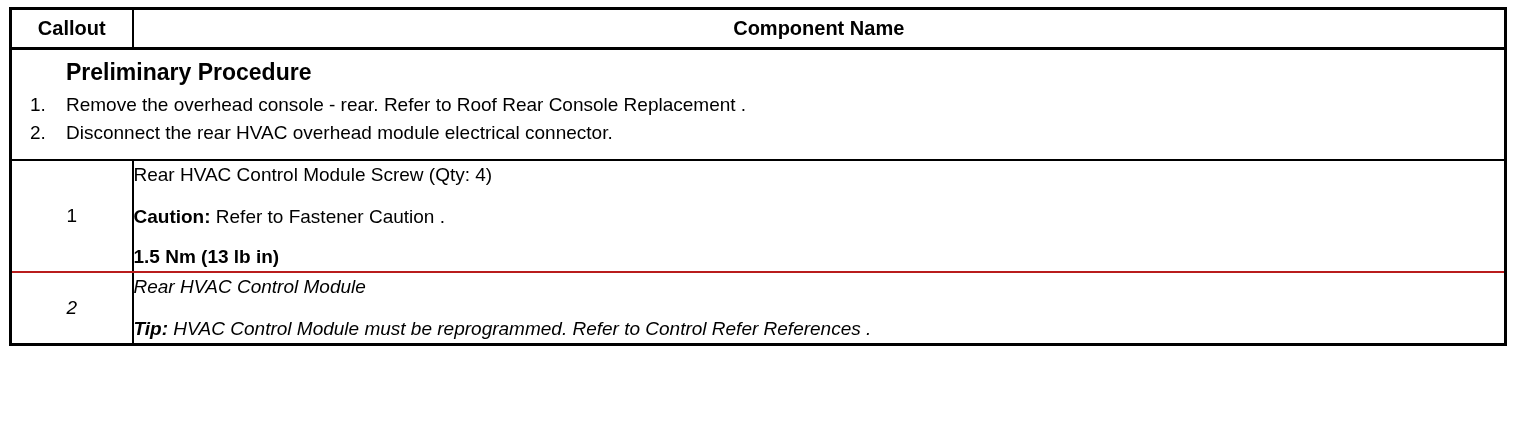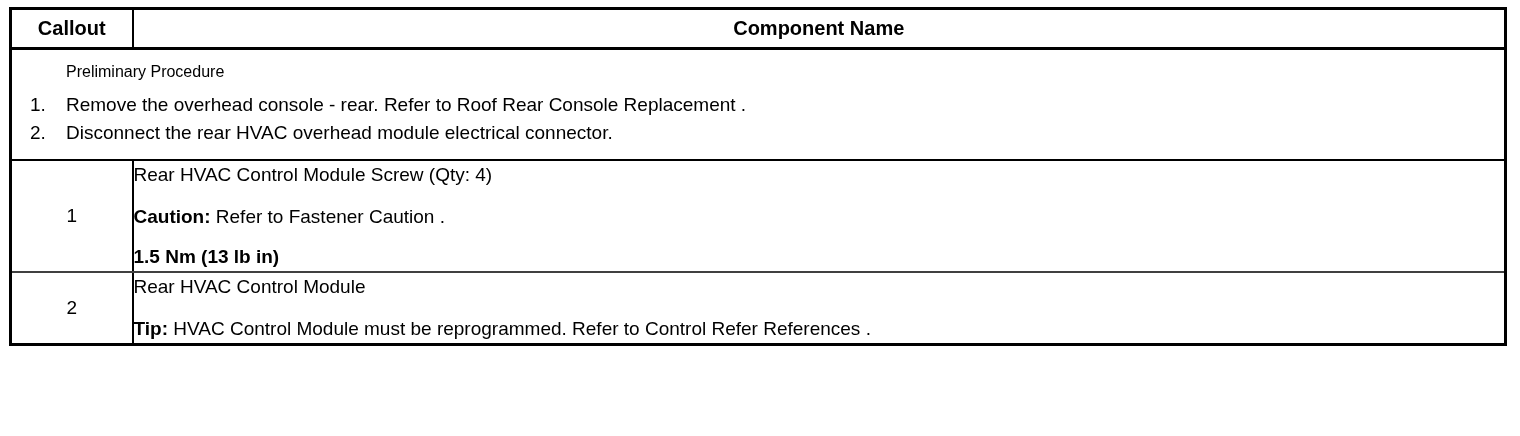--- a/index.html
+++ b/index.html
@@ -70,22 +70,22 @@
 
   
   .prelim-row td {
     border-left: 0;
     border-right: 0;
     border-top: 0;
     border-bottom: 2px solid #000000;
     padding: 9px 0 12px 0;
   }
   .prelim-title {
-    font-size: 16px;
-    font-weight: normal;
+    font-size: 23px;
+    font-weight: bold;
     margin: 0 0 6px 0;
     padding-left: 54px;
     line-height: 26px;
   }
   .prelim-list {
     margin: 0;
     padding: 0;
     list-style: none;
   }
   .prelim-list li {
@@ -99,24 +99,25 @@
     position: absolute;
     left: 18px;
     top: 0;
     width: 34px;
     text-align: left;
   }
 
   
   .comp-row td {
     border-top: 0;
-    border-bottom: 2px solid #404040;
+    border-bottom: 2px solid #b91c1c;
   }
   .comp-row:last-child td {
     border-bottom: 0;
+    font-style: italic;
   }
   .cell-callout {
     border-left: 0;
     border-right: 2px solid #000000;
     text-align: center;
     font-size: 19px;
     vertical-align: middle;
   }
   .cell-name {
     border-left: 0;

